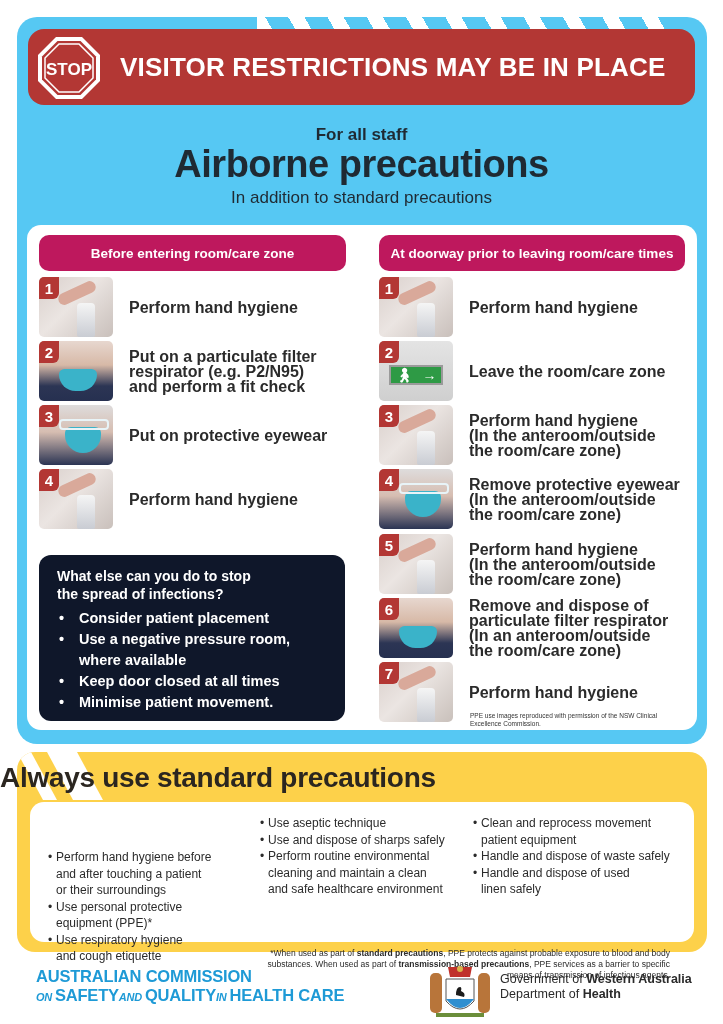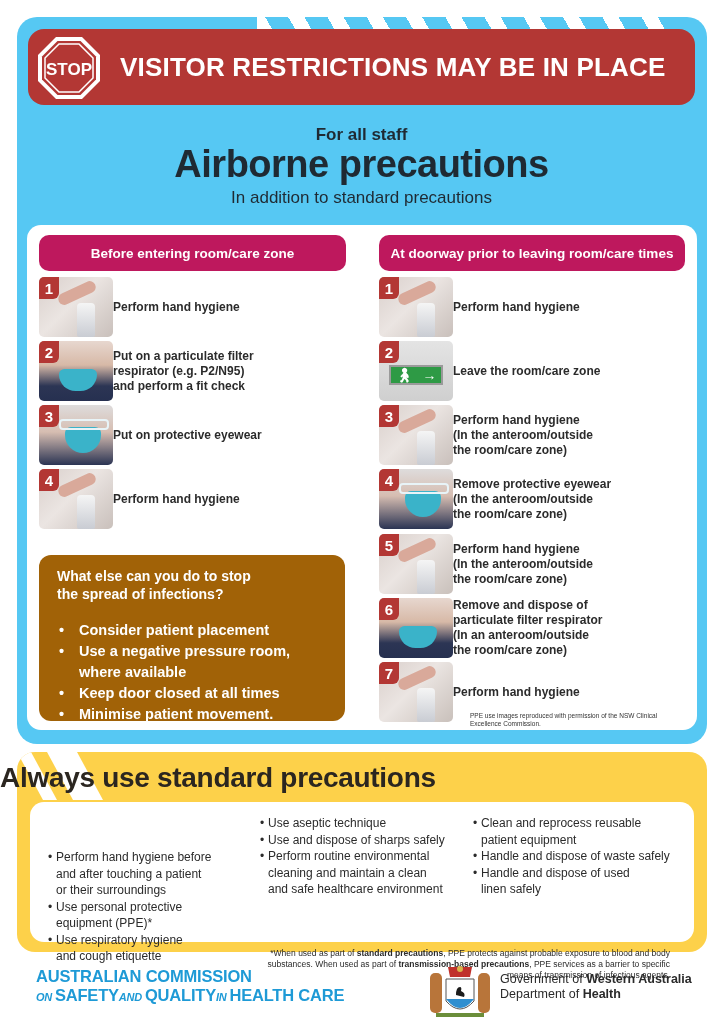--- a/index.html
+++ b/index.html
@@ -90,30 +90,30 @@
     background: #2e9a45; border: 2px solid #9a9a9a;
     display: flex; align-items: center; justify-content: space-around;
     color: #ffffff; font-size: 14px; font-weight: bold;
   }
   .num-badge {
     position: absolute; left: 0; top: 0; width: 20px; height: 22px;
     background: #b33734; color: #ffffff; font-size: 15px; font-weight: bold;
     display: flex; align-items: center; justify-content: center; border-radius: 3px 0 6px 0;
   }
   .step-text {
-    font-size: 12px; font-weight: bold; color: #2b2b2b; line-height: 15px;
+    margin-left: 16px; font-size: 16px; font-weight: bold; color: #2b2b2b; line-height: 15px;
     white-space: pre-line;
   }
 
   .info-box {
     position: absolute; left: 39px; top: 555px; width: 306px; height: 166px;
-    background: #a16207; border-radius: 12px; padding: 12px 18px 0 18px; color: #ffffff;
+    background: #0f172a; border-radius: 12px; padding: 12px 18px 0 18px; color: #ffffff;
   }
   .info-title { font-size: 14px; font-weight: bold; line-height: 18px; white-space: pre-line; }
-  .info-list { list-style: none; margin-top: 17px; }
+  .info-list { list-style: none; margin-top: 5px; }
   .info-list li {
     font-size: 14.5px; font-weight: bold; line-height: 21px; position: relative;
     padding-left: 22px;
   }
   .info-list li::before { content: "•"; position: absolute; left: 2px; top: 0; }
 
   .credit {
     position: absolute; left: 470px; top: 712px; width: 220px;
     font-size: 6.5px; line-height: 8px; color: #333;
   }
@@ -305,21 +305,21 @@
 and cough etiquette</li>
 </ul>
 <ul class="sp-col" style="left:260px; top:815px; width:210px;">
   <li>Use aseptic technique</li>
   <li>Use and dispose of sharps safely</li>
   <li>Perform routine environmental
 cleaning and maintain a clean
 and safe healthcare environment</li>
 </ul>
 <ul class="sp-col" style="left:473px; top:815px; width:220px;">
-  <li>Clean and reprocess reusable
+  <li>Clean and reprocess movement
 patient equipment</li>
   <li>Handle and dispose of waste safely</li>
   <li>Handle and dispose of used
 linen safely</li>
 </ul>
 
 <div class="footnote"><span>*When used as part of </span><b>standard precautions</b><span>, PPE protects against probable exposure to blood and body substances. When used as part of </span><b>transmission-based precautions</b><span>, PPE services as a barrier to specific means of transmission of infectious agents.</span></div>
 
 <div class="acsqhc">
   <div class="l1">AUSTRALIAN COMMISSION</div>

